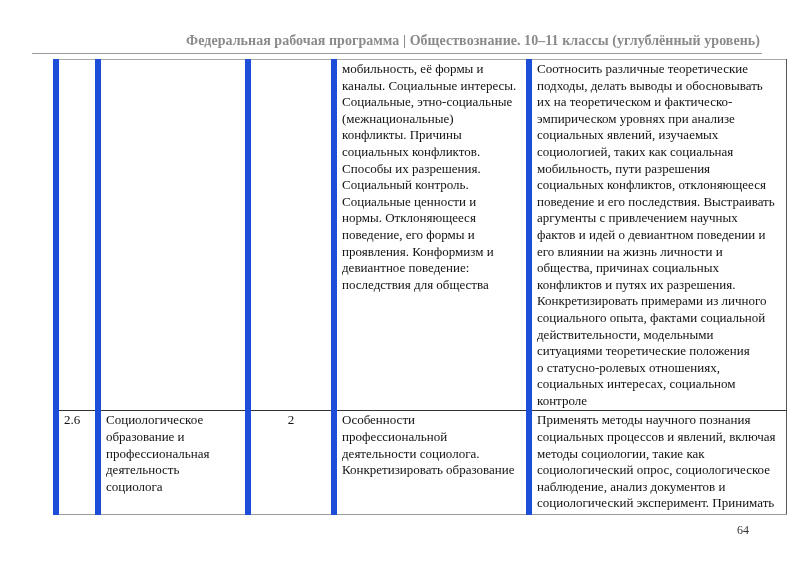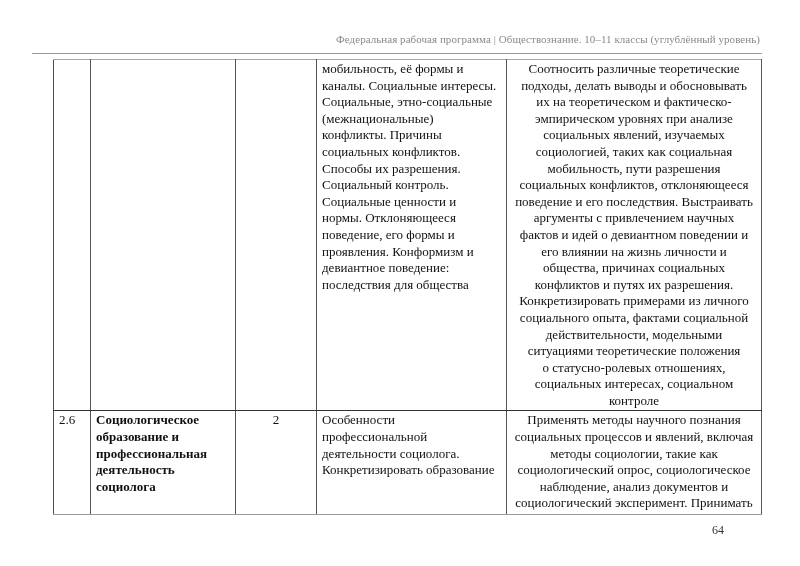--- a/index.html
+++ b/index.html
@@ -3,58 +3,59 @@
 <meta charset="utf-8">
 <style>
   html, body { margin: 0; padding: 0; background: #ffffff; }
   body {
     width: 800px; height: 566px; position: relative; overflow: hidden;
     font-family: "Liberation Serif", "DejaVu Serif", serif;
     color: #111;
   }
   .running-header {
     position: absolute; top: 33px; right: 40px;
-    font-size: 11px; color: #8a8a8a; white-space: nowrap;
+    font-size: 14px; color: #8a8a8a; white-space: nowrap;
     letter-spacing: 0.05px;
+    font-weight: bold;
   }
   .header-rule {
     position: absolute; top: 53px; left: 32px; width: 730px;
     height: 0; border-top: 1px solid #9a9a9a;
   }
   table.curriculum {
     position: absolute; left: 53px; top: 59px;
     border-collapse: collapse; table-layout: fixed;
     width: 708px;
     font-size: 13px; line-height: 16.6px;
   }
   table.curriculum td {
     vertical-align: top;
     padding: 1px 5px 1px 5px;
-    border-left: 1px solid #1d4ed8;
+    border-left: 6px solid #1d4ed8;
     border-right: 1px solid #555;
     word-wrap: break-word;
   }
   table.curriculum tr.row-top td {
     border-top: 1.5px solid #a8a8a8;
     border-bottom: 1.5px solid #333;
     height: 346px;
   }
   table.curriculum tr.row-bottom td {
     border-bottom: 1.5px solid #9a9a9a;
     height: 101px;
   }
   td.col-num { width: 26px; }
-  td.col-topic { width: 134px; font-weight: bold; }
+  td.col-topic { width: 134px; }
   td.col-hours { width: 70px; text-align: center; }
   td.col-content { width: 179px; }
-  td.col-activity { width: 244px; text-align: center; }
+  td.col-activity { width: 244px; }
   td.col-activity, td.col-content { padding-left: 5px; }
   .cell-text { white-space: pre-line; }
   .page-number {
-    position: absolute; top: 523px; left: 712px;
+    position: absolute; top: 523px; left: 737px;
     font-size: 12px; color: #333;
   }
 </style>
 </head>
 <body>
 
 <div class="running-header">Федеральная рабочая программа | Обществознание. 10–11 классы (углублённый уровень)</div>
 <div class="header-rule"></div>
 
 <table class="curriculum">

